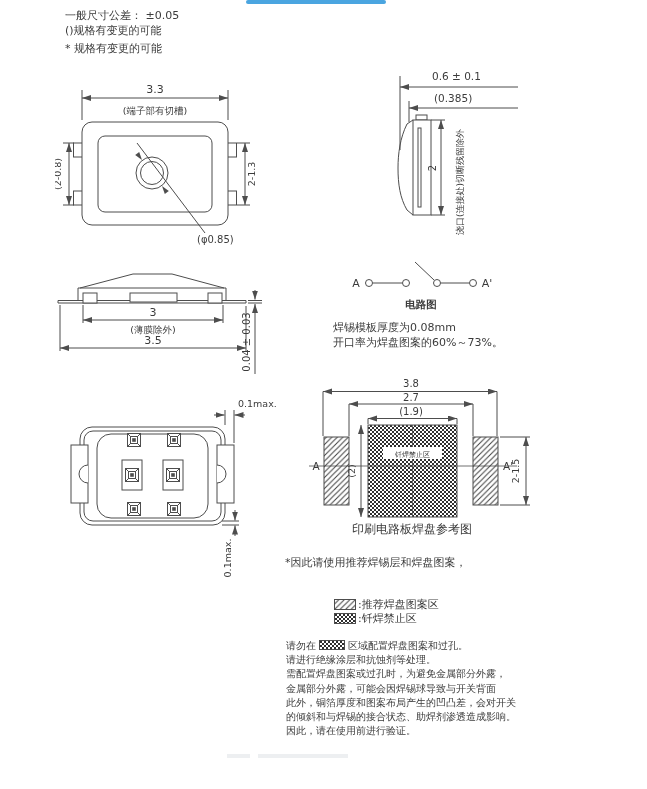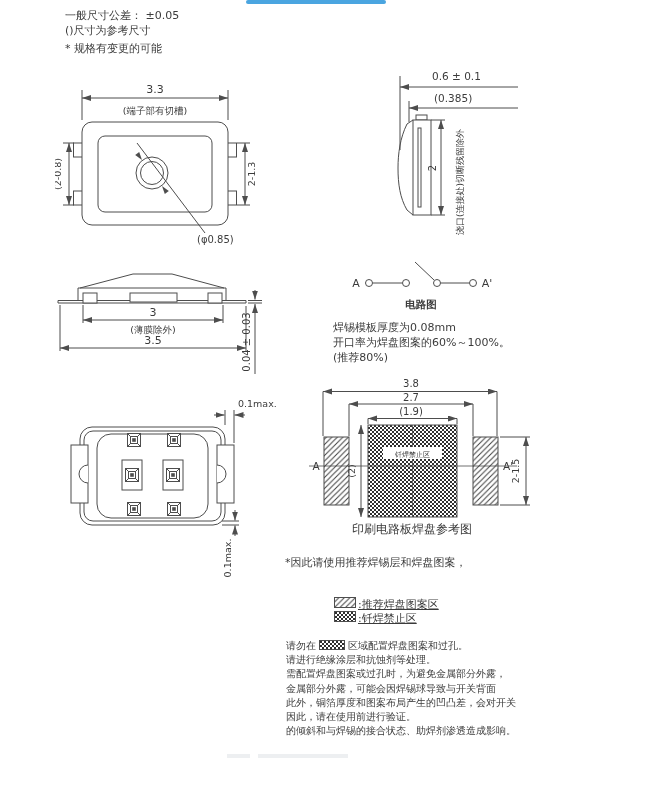--- a/index.html
+++ b/index.html
@@ -6,21 +6,21 @@
   .page{position:relative;width:647px;height:789px;background:#ffffff;overflow:hidden;
         font-family:"DejaVu Sans",sans-serif;color:#3b3b3b;}
   .abs{position:absolute;}
   .txt{font-size:11px;line-height:15px;white-space:pre;}
   svg text{fill:#3b3b3b;font-family:"DejaVu Sans",sans-serif;}
   .ln{fill:none;stroke:#4d4d4d;stroke-width:1;}
   .thin{fill:none;stroke:#4d4d4d;stroke-width:0.8;}
   .fw{fill:#ffffff;stroke:#4d4d4d;stroke-width:1;}
   .fill{fill:#4d4d4d;stroke:none;}
   .accent-bar{background:#4aa5e0;border-radius:2px;}
-  .legend-row{display:flex;gap:2px;font-size:11px;text-decoration:underline;}
+  .legend-row{display:flex;align-items:center;gap:2px;font-size:11px;}
   .inline-swatch{display:inline-block;vertical-align:-1px;margin:0 3px;}
   .caption-bold{font-size:12px;font-weight:normal;white-space:pre;}
   .warn-line{font-size:10px;line-height:14.2px;white-space:pre;}
   .footer-bar{background:#edeff1;}
 </style>
 </head>
 <body>
 
 <div class="page">
 
@@ -44,21 +44,21 @@
         <rect x="-3.5" y="-3.5" width="7" height="7" class="ln"></rect>
         <rect x="-1.8" y="-1.8" width="3.6" height="3.6" class="fill"></rect>
       </g>
     </defs>
   </svg>
 
   <div class="abs accent-bar" style="left:246px;top:0;width:140px;height:4px"></div>
 
   <div class="abs" style="left:65px;top:8px">
     <div class="txt">一般尺寸公差： ±0.05</div>
-    <div class="txt">()尺寸为参考尺寸</div>
+    <div class="txt">()规格有变更的可能</div>
     <div class="txt" style="margin-top:3px">* 规格有变更的可能</div>
   </div>
 
   <svg class="abs" style="left:55px;top:80px" width="215" height="185">
     <g>
       <line x1="27" y1="10" x2="27" y2="40" class="ln"></line>
       <line x1="173" y1="10" x2="173" y2="40" class="ln"></line>
       <line x1="27" y1="18" x2="173" y2="18" class="ln" marker-start="url(#arr)" marker-end="url(#arr)"></line>
       <text x="100" y="13" text-anchor="middle" font-size="11">3.3</text>
     </g>
@@ -127,22 +127,21 @@
       <circle cx="66" cy="25" r="3.5" class="fw"></circle>
       <circle cx="97" cy="25" r="3.5" class="fw"></circle>
       <circle cx="133" cy="25" r="3.5" class="fw"></circle>
     </g>
     <text x="147" y="29" text-anchor="middle" font-size="11">A'</text>
     <text x="81" y="50" text-anchor="middle" font-size="10.5" font-weight="bold">电路图</text>
   </svg>
 
   <div class="abs" style="left:333px;top:320px">
     <div class="txt">焊锡模板厚度为0.08mm</div>
-    <div class="txt">开口率为焊盘图案的60%～100%。</div>
-    <div class="txt">(推荐80%)</div>
+    <div class="txt">开口率为焊盘图案的60%～73%。</div>
   </div>
 
   <svg class="abs" style="left:50px;top:266px" width="265" height="115">
     <g>
       <path d="M30,22 L83,8 L122,8 L174,22" class="ln"></path>
       <line x1="28" y1="22" x2="176" y2="22" class="ln"></line>
       <line x1="28" y1="22" x2="28" y2="34.5" class="ln"></line>
       <line x1="176" y1="22" x2="176" y2="34.5" class="ln"></line>
       <line x1="8" y1="34.5" x2="196" y2="34.5" class="ln"></line>
       <line x1="8" y1="37" x2="196" y2="37" class="ln"></line>
@@ -269,20 +268,20 @@
   </div>
 
   <div class="abs" style="left:286px;top:639px">
     <div class="warn-line"><span>请勿在</span><svg width="26" height="10" class="inline-swatch">
           <rect x="0.5" y="0.5" width="25" height="9" fill="url(#cross)" stroke="#4d4d4d"></rect>
         </svg><span>区域配置焊盘图案和过孔。</span></div>
     <div class="warn-line">请进行绝缘涂层和抗蚀剂等处理。</div>
     <div class="warn-line">需配置焊盘图案或过孔时，为避免金属部分外露，</div>
     <div class="warn-line">金属部分外露，可能会因焊锡球导致与开关背面</div>
     <div class="warn-line">此外，铜箔厚度和图案布局产生的凹凸差，会对开关</div>
+    <div class="warn-line">的倾斜和与焊锡的接合状态、助焊剂渗透造成影响。</div>
     <div class="warn-line">因此，请在使用前进行验证。</div>
-    <div class="warn-line">的倾斜和与焊锡的接合状态、助焊剂渗透造成影响。</div>
   </div>
 
   <div class="abs footer-bar" style="left:227px;top:754px;width:23px;height:4px"></div>
   <div class="abs footer-bar" style="left:258px;top:754px;width:90px;height:4px"></div>
 
 </div>
 
 </body></html>

